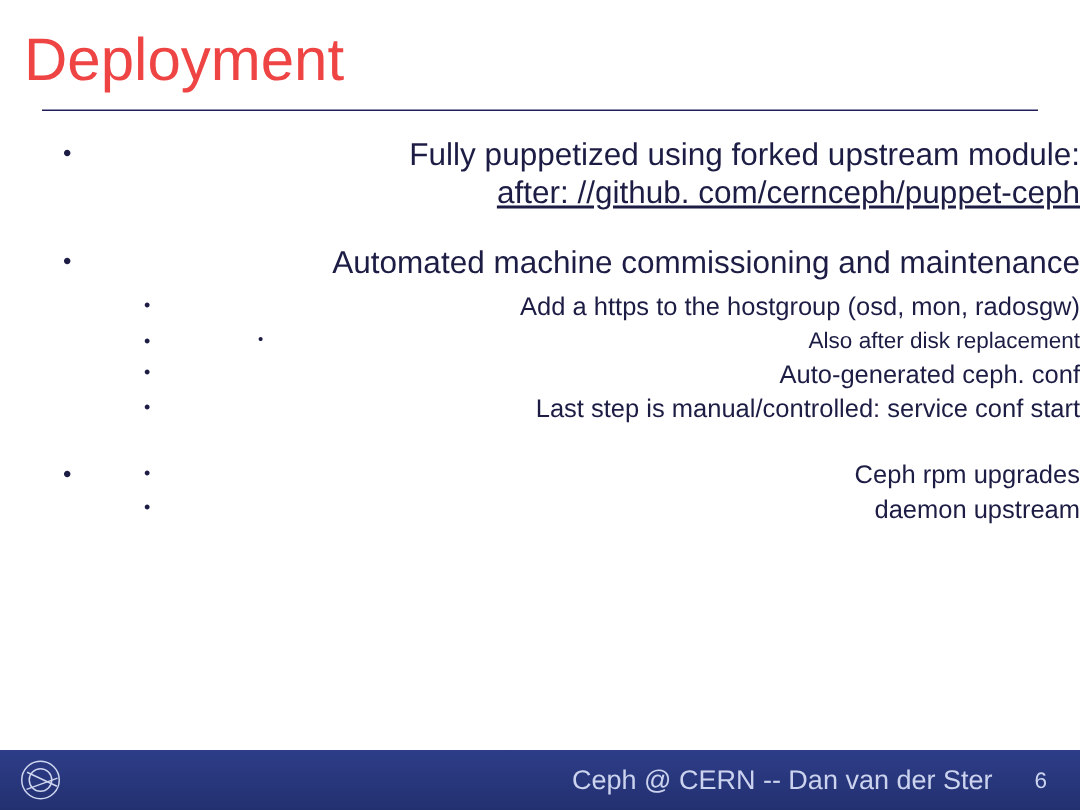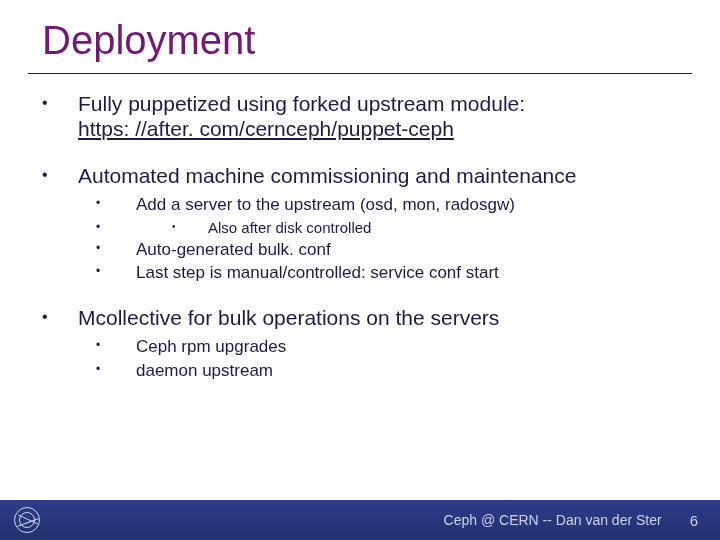--- a/index.html
+++ b/index.html
@@ -1,67 +1,66 @@
 <!DOCTYPE html>
 <html><head>
 <meta charset="utf-8">
 <style>
   * { margin: 0; padding: 0; box-sizing: border-box; }
   html, body { width: 720px; height: 540px; font-family: Arial, Helvetica, sans-serif; background: #fff; overflow: hidden; }
   .slide { position: relative; width: 720px; height: 540px; }
-  .title { font-size: 40px; color: #701a75; padding: 18px 0 6px 42px; font-weight: 400; }
+  .title { font-size: 40px; color: #ef4444; padding: 18px 0 6px 16px; font-weight: 400; }
   .rule { height: 1px; background: #20205a; margin: 4px 28px 0 28px; }
   .content { padding: 18px 0 0 36px; color: #1c1c44; }
-  ul { list-style: none; }
+  ul { list-style: none; text-align: right; }
   .lvl1 > li { position: relative; padding-left: 42px; margin-bottom: 22px; font-size: 21px; line-height: 1.18; }
   .lvl1 > li::before { content: "•"; position: absolute; left: 6px; top: 2px; font-size: 16px; color: #1c1c44; }
   .lvl2 { margin-top: 6px; }
   .lvl2 > li { position: relative; padding-left: 58px; margin-bottom: 2px; font-size: 17px; line-height: 1.25; }
   .lvl2 > li::before { content: "•"; position: absolute; left: 18px; top: 2px; font-size: 12px; color: #1c1c44; }
   .lvl3 { margin-top: 2px; margin-bottom: 2px; }
   .lvl3 > li { position: relative; padding-left: 72px; font-size: 15px; line-height: 1.3; }
   .lvl3 > li::before { content: "•"; position: absolute; left: 36px; top: 2px; font-size: 10px; color: #1c1c44; }
   .link { text-decoration: underline; color: #1c1c44; }
   .footer { position: absolute; left: 0; right: 0; bottom: 0; height: 40px; background: #2a3a82; background: linear-gradient(#2d3d88, #233070); display: flex; align-items: center; }
   .logo { width: 26px; height: 26px; margin-left: 14px; border: 1.5px solid #cfd6ef; border-radius: 50%; display: flex; align-items: center; justify-content: center; }
   .logo-inner { width: 16px; height: 16px; border: 1px solid #cfd6ef; border-radius: 50%; position: relative; }
   .logo-inner::before, .logo-inner::after { content: ""; position: absolute; background: #cfd6ef; }
   .logo-inner::before { width: 22px; height: 1px; top: 6px; left: -3px; transform: rotate(25deg); }
   .logo-inner::after  { width: 22px; height: 1px; top: 9px; left: -3px; transform: rotate(-20deg); }
-  .foot-text { margin-left: auto; margin-right: 28px; color: #cbd3ee; font-size: 14px; }
+  .foot-text { margin-left: auto; margin-right: 28px; color: #cbd3ee; font-size: 18px; }
   .page-num { color: #cbd3ee; font-size: 15px; margin-right: 22px; }
 </style>
 </head>
 <body>
 
 <div class="slide">
   <div class="title">Deployment</div>
   <div class="rule"></div>
 
   <div class="content">
     <ul class="lvl1">
       <li>
         <span>Fully puppetized using forked upstream module:</span><br>
-        <span class="link">https: //after. com/cernceph/puppet-ceph</span>
+        <span class="link">after: //github. com/cernceph/puppet-ceph</span>
       </li>
       <li>
         <span>Automated machine commissioning and maintenance</span>
         <ul class="lvl2">
-          <li>Add a server to the upstream (osd, mon, radosgw)</li>
+          <li>Add a https to the hostgroup (osd, mon, radosgw)</li>
           <li>
             <ul class="lvl3">
-              <li>Also after disk controlled</li>
+              <li>Also after disk replacement</li>
             </ul>
           </li>
-          <li>Auto-generated bulk. conf</li>
+          <li>Auto-generated ceph. conf</li>
           <li>Last step is manual/controlled: service conf start</li>
         </ul>
       </li>
       <li>
-        <span>Mcollective for bulk operations on the servers</span>
         <ul class="lvl2">
           <li>Ceph rpm upgrades</li>
           <li>daemon upstream</li>
         </ul>
       </li>
     </ul>
   </div>
 
   <div class="footer">
     <div class="logo">

